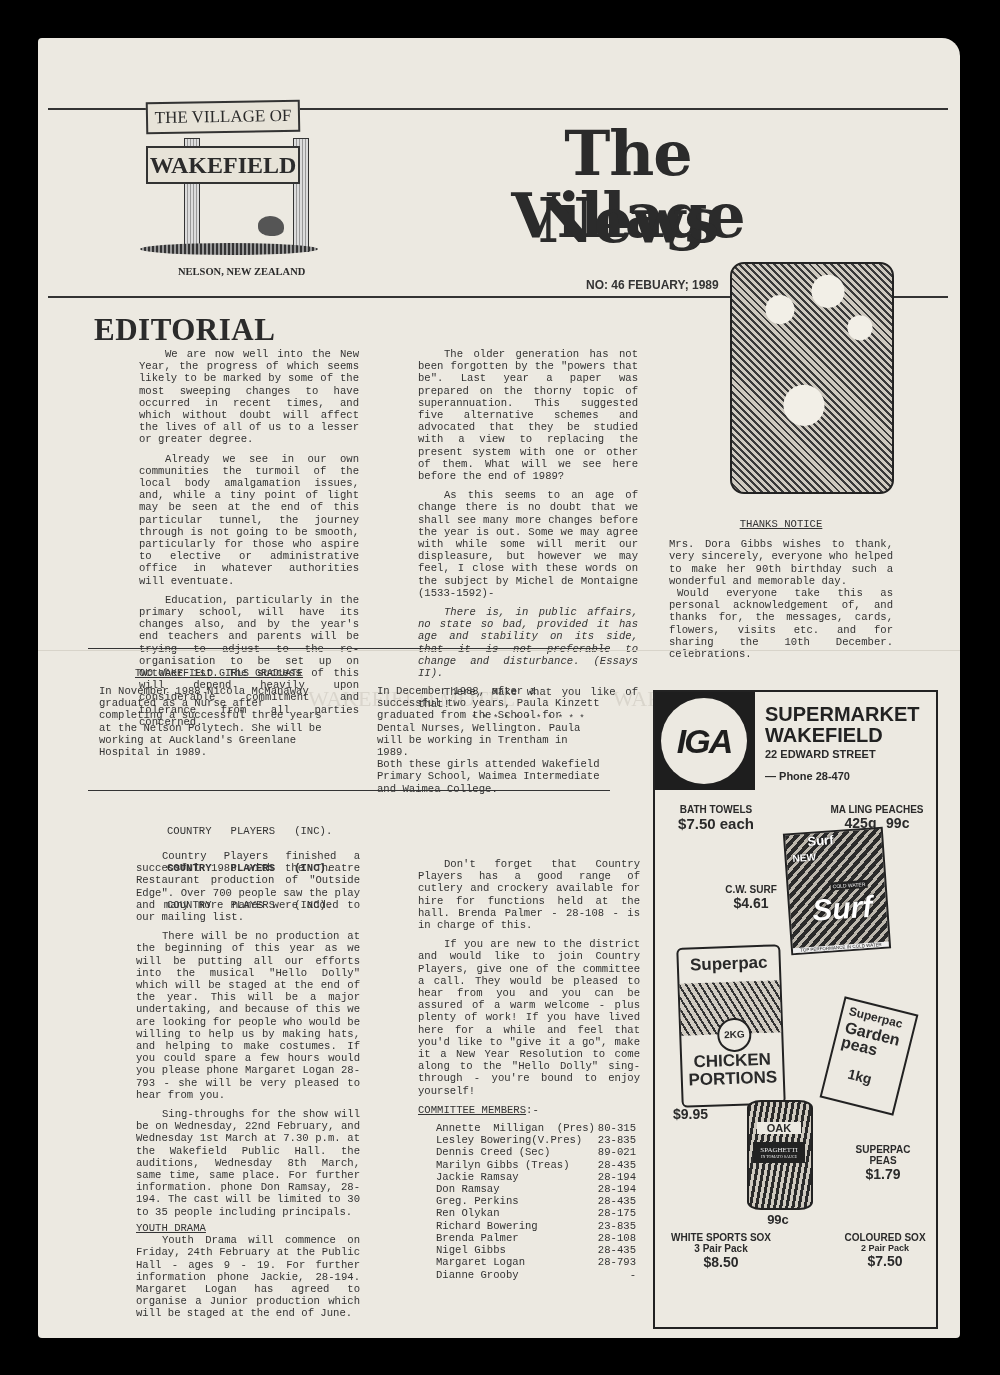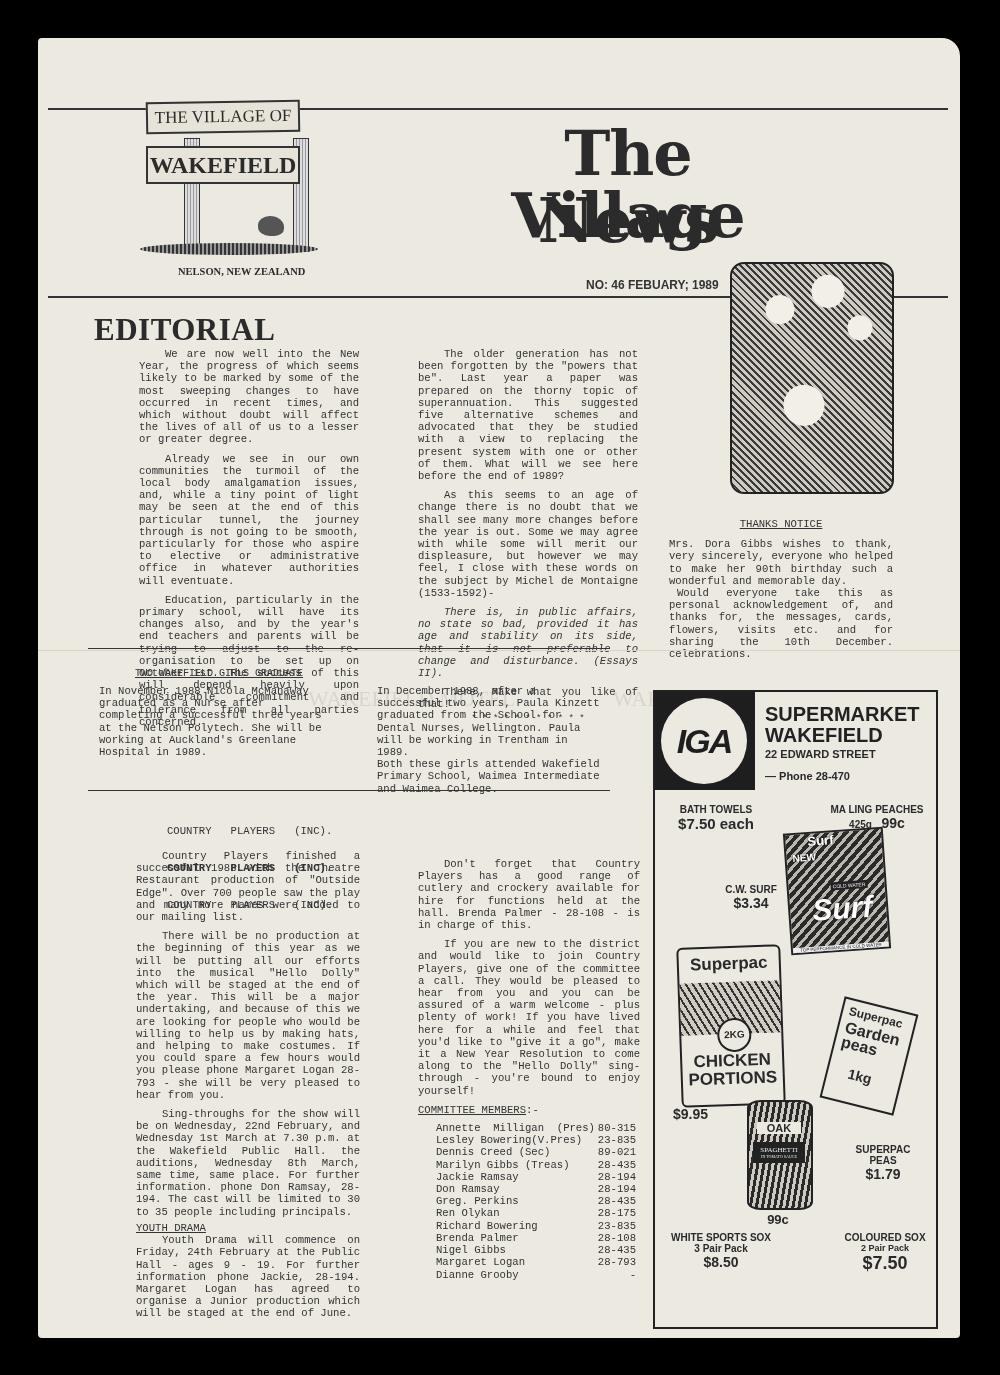--- a/index.html
+++ b/index.html
@@ -189,33 +189,33 @@
     </div>
     <div class="abs sans" style="left:110px; top:56px; font-weight:bold; font-size:11px;">22 EDWARD STREET</div>
     <div class="abs sans" style="left:110px; top:78px; font-weight:bold; font-size:11px;">— Phone 28-470</div>
 
     <div class="abs center" style="left:16px; top:112px; width:90px;">
       <div class="sans" style="font-weight:bold; font-size:10px;">BATH TOWELS</div>
       <div class="adprice" style="font-size:15px;">$7.50 each</div>
     </div>
     <div class="abs center" style="left:172px; top:112px; width:100px;">
       <div class="sans" style="font-weight:bold; font-size:10px;">MA LING PEACHES</div>
-      <div><span class="sans" style="font-size:10px; font-weight:bold;">425g</span> <span class="adprice" style="font-size:14px;">99c</span></div>
+      <div><span class="sans" style="font-size:14px; font-weight:bold;">425g</span> <span class="adprice" style="font-size:14px;">99c</span></div>
     </div>
 
     <div class="pkg" style="left:132px; top:138px; width:96px; height:118px; background:repeating-linear-gradient(135deg,#2a2a2a 0 4px,#bdb8ae 4px 7px); transform:rotate(-4deg);">
       <div class="abs sans" style="left:22px; top:0; color:#fff; font-weight:bold; font-size:13px; text-shadow:0 0 2px #000;">Surf</div>
       <div class="abs sans" style="left:6px; top:18px; color:#fff; font-weight:bold; font-size:10px; text-shadow:0 0 2px #000;">NEW</div>
       <div class="abs sans" style="left:42px; top:50px; background:#222; color:#eee; font-size:5px; padding:1px 2px;">COLD WATER</div>
       <div class="abs sans" style="left:22px; top:60px; color:#fff; font-weight:bold; font-style:italic; font-size:30px; text-shadow:0 0 3px #000;">Surf</div>
       <div class="abs sans" style="left:0; bottom:0; width:100%; background:#eee; color:#222; font-size:4.5px; text-align:center;">TOP PERFORMANCE IN COLD WATER</div>
     </div>
     <div class="abs center" style="left:56px; top:192px; width:80px;">
       <div class="sans" style="font-weight:bold; font-size:10px;">C.W. SURF</div>
-      <div class="adprice" style="font-size:14px;">$3.34</div>
+      <div class="adprice" style="font-size:14px;">$4.61</div>
     </div>
 
     <div class="pkg" style="left:24px; top:254px; width:100px; height:156px; border-radius:6px; background:#ece9e1; transform:rotate(-2deg);">
       <div class="abs sans center" style="left:0; top:6px; width:100%; font-weight:bold; font-size:17px;">Superpac</div>
       <div class="abs" style="left:0; top:34px; width:100%; height:52px; background:repeating-linear-gradient(60deg,#333 0 2px,#d0cbc1 2px 6px);"></div>
       <div class="abs sans center" style="left:36px; top:70px; width:30px; height:30px; border-radius:50%; border:2px solid #222; background:#ece9e1; font-weight:bold; font-size:10px; line-height:30px;">2KG</div>
       <div class="abs sans center" style="left:0; top:104px; width:100%; font-weight:bold; font-size:17px; line-height:18px;">
         <div>CHICKEN</div>
         <div>PORTIONS</div>
       </div>
@@ -245,17 +245,17 @@
     <div class="abs adprice center" style="left:92px; top:520px; width:62px; font-size:13px;">99c</div>
 
     <div class="abs center" style="left:10px; top:540px; width:112px;">
       <div class="sans" style="font-weight:bold; font-size:10px;">WHITE SPORTS SOX</div>
       <div class="sans" style="font-weight:bold; font-size:10px;">3 Pair Pack</div>
       <div class="adprice" style="font-size:14px;">$8.50</div>
     </div>
     <div class="abs center" style="left:180px; top:540px; width:100px;">
       <div class="sans" style="font-weight:bold; font-size:10px;">COLOURED SOX</div>
       <div class="sans" style="font-weight:bold; font-size:9px;">2 Pair Pack</div>
-      <div class="adprice" style="font-size:18px;">$7.50</div>
+      <div class="adprice" style="font-size:14px;">$7.50</div>
     </div>
   </div>
 
 </div>
 
 </body></html>

